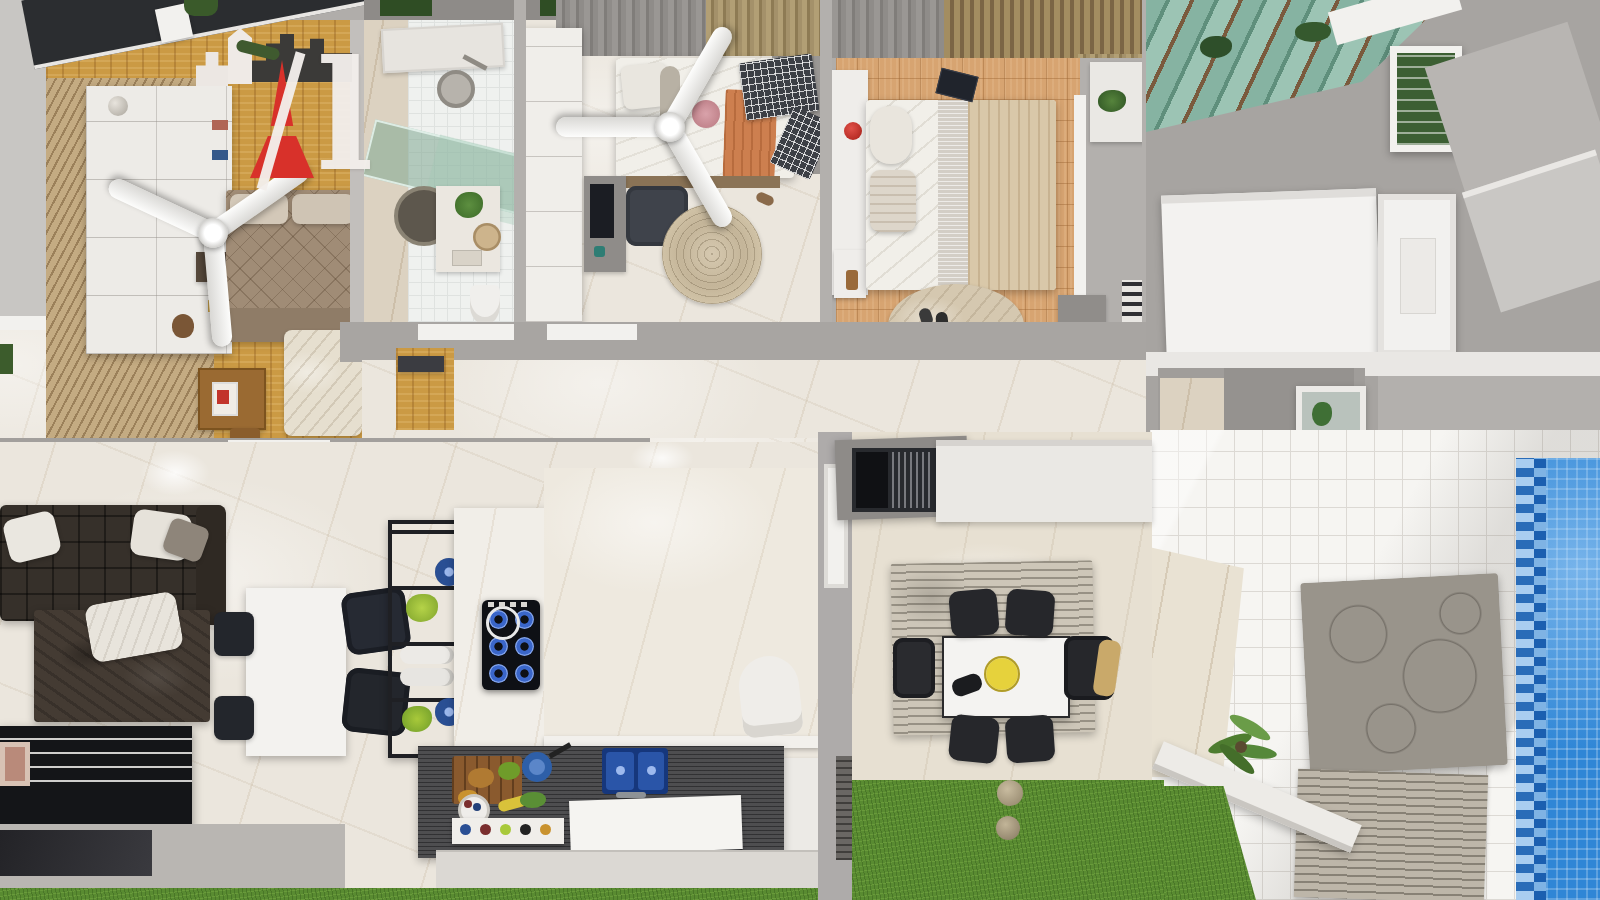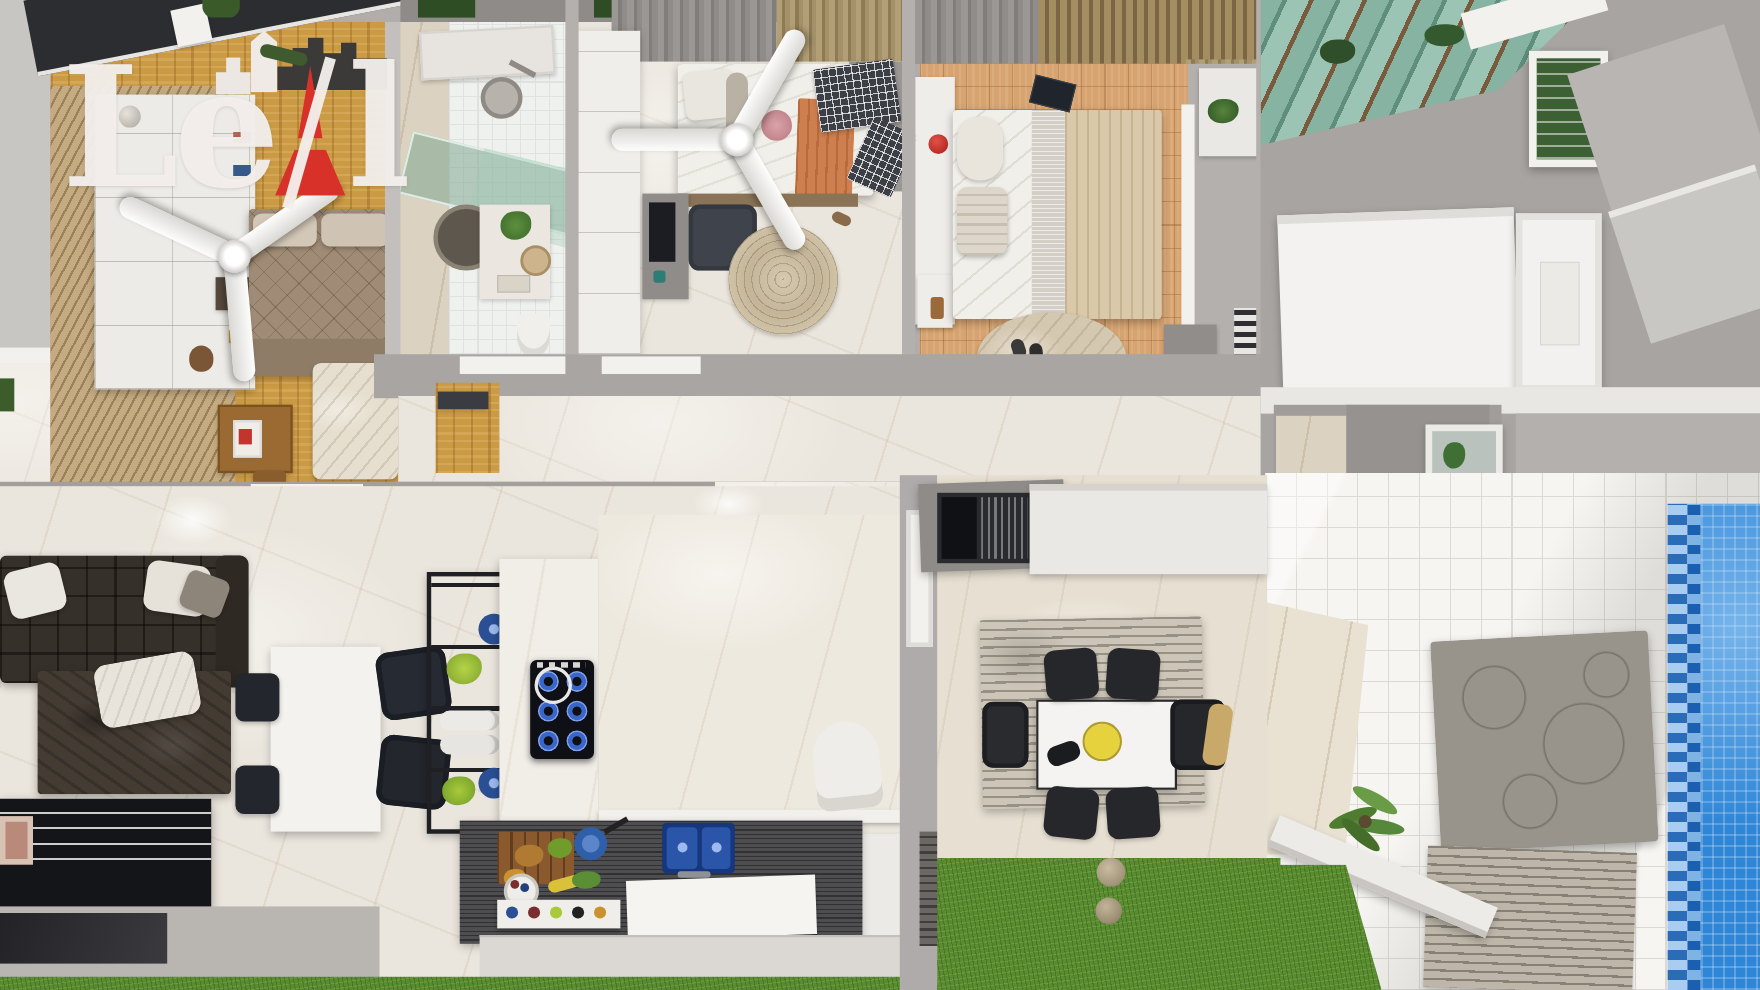--- a/index.html
+++ b/index.html
@@ -302,21 +302,20 @@
   <div class="a shs" style="left:1064px;top:636px;width:50px;height:64px;background:#26272b;border-radius:10px;box-shadow:inset 0 0 0 4px #1a1b1f;"></div>
   <div class="a" style="left:1096px;top:640px;width:22px;height:56px;background:#c9a96a;border-radius:8px;transform:rotate(8deg);"></div>
   <div class="a grass" style="left:852px;top:780px;width:312px;height:120px;"></div>
   <div class="a" style="left:997px;top:780px;width:26px;height:26px;border-radius:50%;background:radial-gradient(circle at 40% 35%,#c9bca0,#8f8268);"></div>
   <div class="a" style="left:996px;top:816px;width:24px;height:24px;border-radius:50%;background:radial-gradient(circle at 40% 35%,#c2b598,#857860);"></div>
 
   <div class="a" style="left:252px;top:34px;width:100px;height:48px;background:#3b3a38;z-index:50;clip-path:polygon(0 100%,0 55%,14% 55%,14% 20%,28% 20%,28% 0,42% 0,42% 30%,58% 30%,58% 10%,72% 10%,72% 40%,100% 40%,100% 100%);"></div>
   <div class="a" style="left:228px;top:28px;width:24px;height:56px;background:#efeae6;z-index:50;clip-path:polygon(50% 0,100% 18%,100% 100%,0 100%,0 18%);"></div>
   <div class="a" style="left:196px;top:52px;width:32px;height:34px;background:#ece7e3;z-index:50;clip-path:polygon(0 40%,30% 40%,30% 0,70% 0,70% 40%,100% 40%,100% 100%,0 100%);"></div>
   <div class="a" style="left:236px;top:44px;width:44px;height:12px;background:#3f5a2f;border-radius:8px;z-index:50;transform:rotate(14deg);"></div>
-  <span class="wm-text" style="left:56px;top:40px;">Le</span>
   <div class="a" style="left:246px;top:60px;width:72px;height:120px;z-index:50;">
     <div class="a" style="left:16px;top:0;width:40px;height:66px;background:#d8312a;clip-path:polygon(50% 0,78% 100%,22% 100%);"></div>
     <div class="a" style="left:4px;top:76px;width:64px;height:42px;background:#d8312a;clip-path:polygon(28% 0,72% 0,100% 100%,0 100%);"></div>
     <div class="a" style="left:30px;top:-10px;width:10px;height:142px;background:rgba(243,238,235,.96);transform:rotate(16deg);"></div>
   </div>
   <span class="wm-text" style="left:316px;top:40px;">l</span>
 
 </div>
 
 </body></html>

